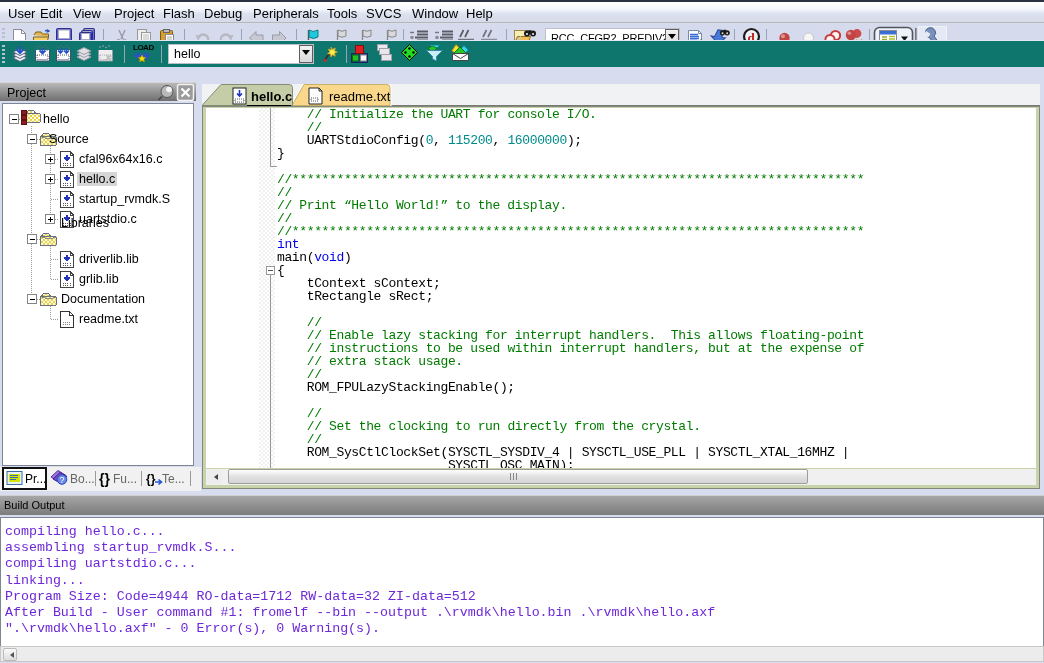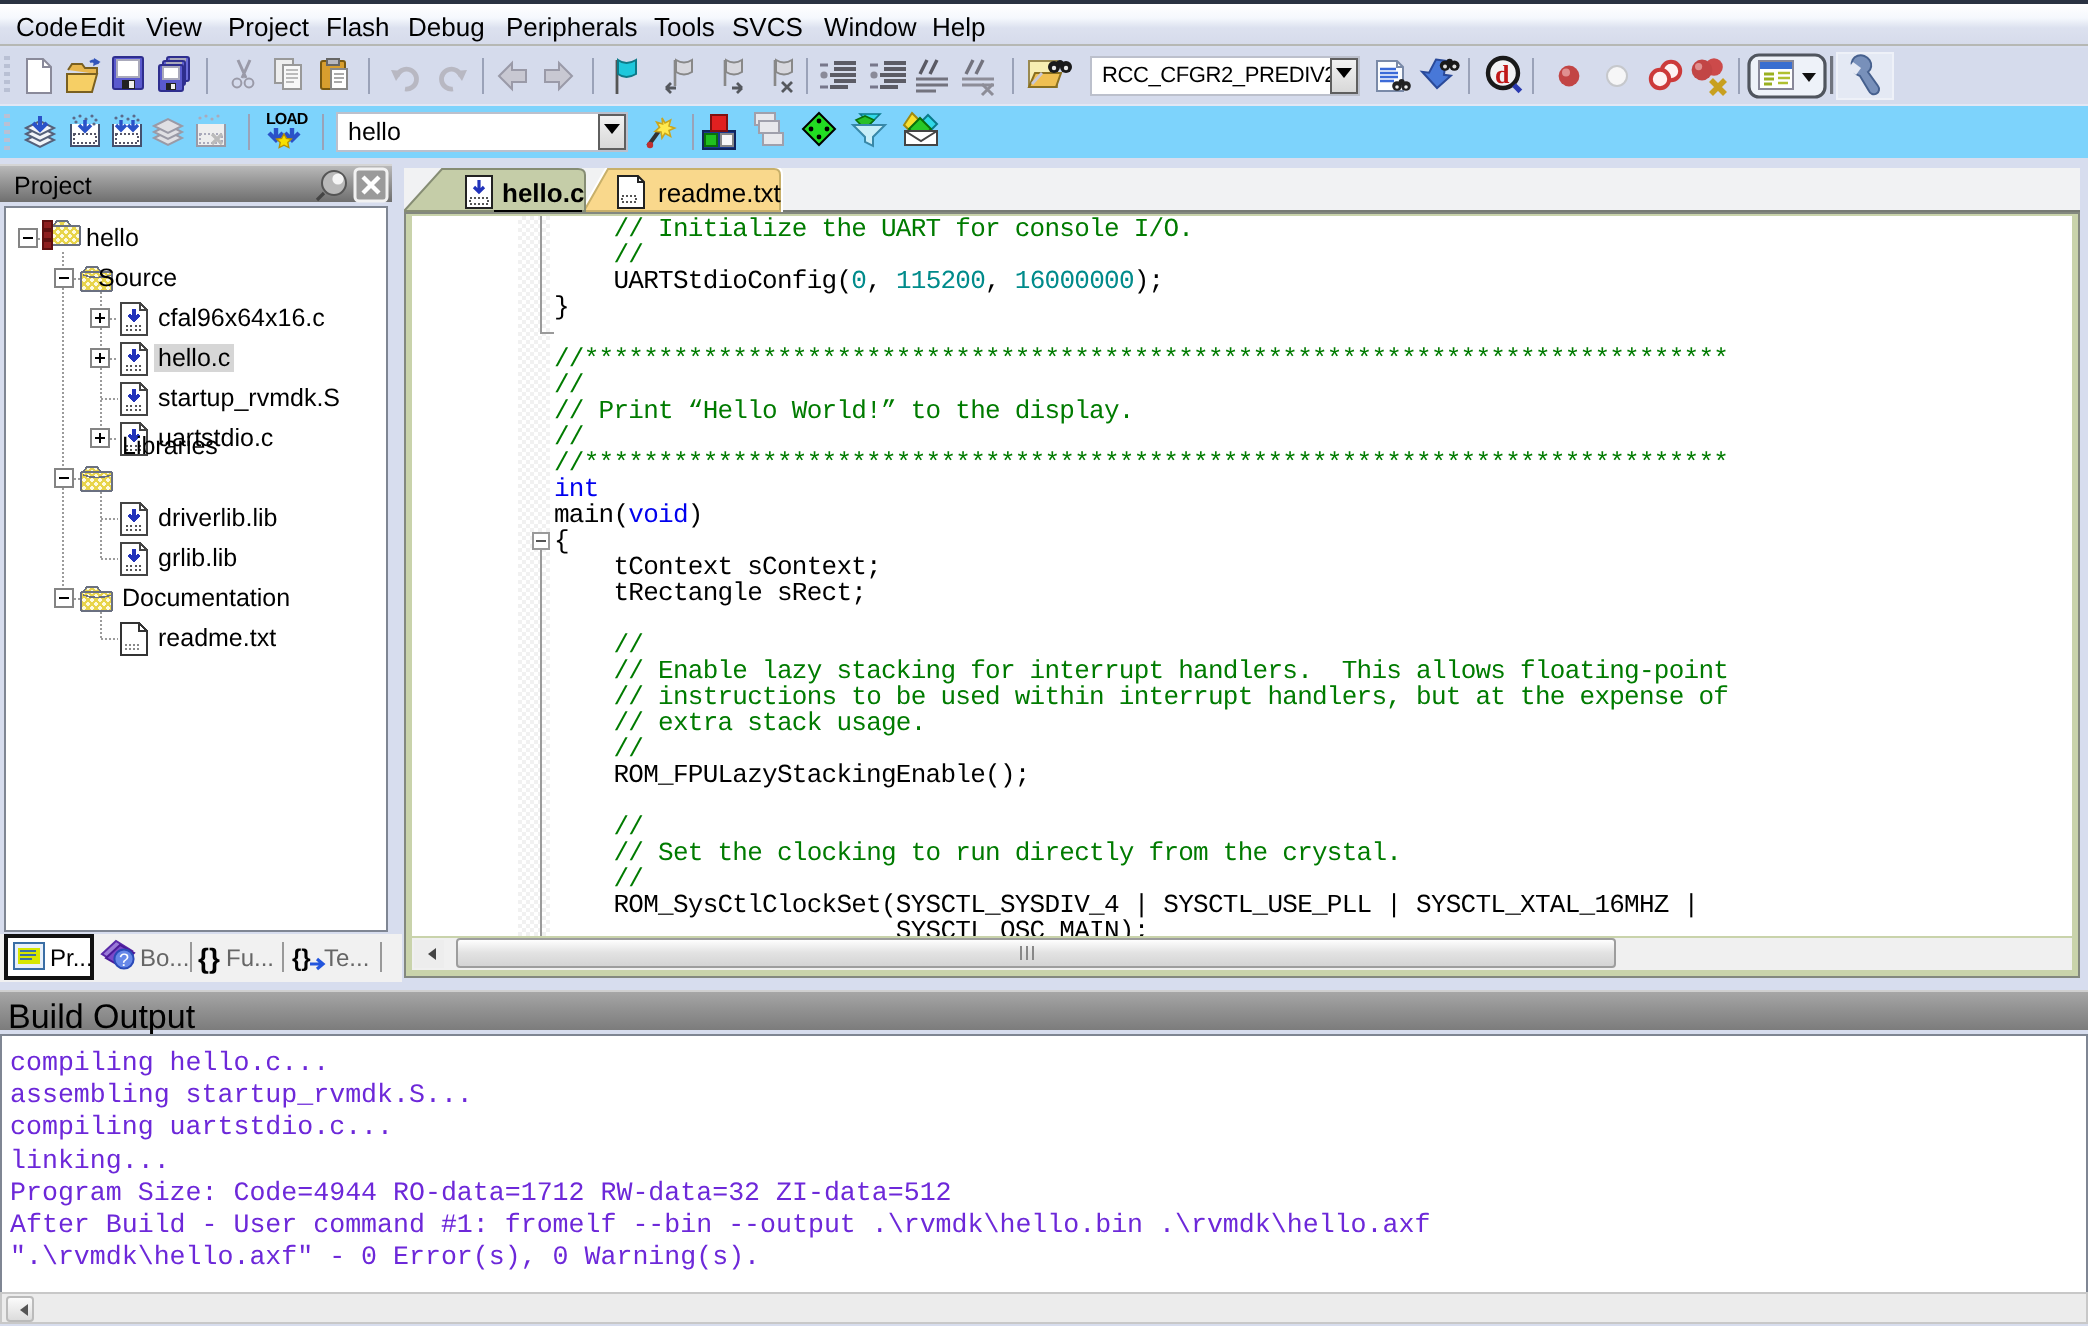--- a/index.html
+++ b/index.html
@@ -7,21 +7,21 @@
   body { font-family:"Liberation Sans", sans-serif; background:#d7ddee; position:relative; }
   .abs { position:absolute; }
   
   #topline { left:0; top:0; width:1044px; height:2px; background:#2a3242; }
   #menubar { left:0; top:2px; width:1044px; height:21px;
     background:linear-gradient(#ffffff,#f5f8fd 35%,#dce1ef 60%,#d6dbeb);
     border-bottom:1px solid #b6b8b4; font-size:13px; color:#000; }
   #menubar span { position:absolute; top:4px; }
   
   #toolbar1 { left:0; top:24px; width:1044px; height:28px; background:#d5dbec; }
-  #toolbar2 { left:0; top:52px; width:1044px; height:27px; background:#7dd3fc; border-top:1px solid #e2e7f4; }
+  #toolbar2 { left:0; top:40px; width:1044px; height:27px; background:#0f766e; border-top:1px solid #e2e7f4; }
   .grip { position:absolute; left:2px; top:4px; width:3px; bottom:4px;
      background:repeating-linear-gradient(#b9c0d4 0 2px, transparent 2px 4px); }
   
   .combo { position:absolute; background:#fff; border:1px solid #bcc0cc; display:flex; align-items:center; }
   .combo .txt { font-size:12.5px; padding-left:5px; flex:1; overflow:hidden; }
   .combo .drop { width:14px; align-self:stretch; background:linear-gradient(#f2f2f2,#d8d8d8);
      border:1.5px solid #5f5f5f; position:relative; flex:none; }
   .combo .drop:after { content:""; position:absolute; left:1.5px; top:4px;
      border:4px solid transparent; border-top:5px solid #000; }
   
@@ -43,30 +43,30 @@
      background-image:linear-gradient(45deg,#f1f1f1 25%,transparent 25%,transparent 75%,#f1f1f1 75%),linear-gradient(45deg,#f1f1f1 25%,transparent 25%,transparent 75%,#f1f1f1 75%);
      background-size:4px 4px; background-position:0 0,2px 2px; }
   #codearea { position:absolute; left:71px; top:0; right:0; height:100%; }
   pre.code { font-family:"Liberation Mono", monospace; font-size:13px; letter-spacing:-0.37px; line-height:13px; color:#000; }
   pre.nums { font-family:"Liberation Mono", monospace; font-size:12.3px; letter-spacing:-0.37px; line-height:13px; color:#000; text-align:right; padding-right:1px; }
   .c { color:#007b00; } .k { color:#0000ee; } .n { color:#008b8b; }
   #hscroll { position:absolute; left:3px; bottom:3px; right:3px; height:16px; background:#f0f0f0; }
   
   #bohdr { left:0; top:495px; width:1044px; height:20px;
     background:linear-gradient(#a6a6a6,#909090 50%,#7c7c7c); border-top:1px solid #cfcfcf;
-    font-size:17px; color:#000; }
+    font-size:11px; color:#000; }
   #bopanel { left:0px; top:517px; width:1044px; height:129px; background:#fff; border:1px solid #7f8693; border-bottom:0; }
   #botext { font-family:"Liberation Mono", monospace; font-size:13.3px; line-height:16.2px; color:#6d28d9; padding:6px 0 0 4px; white-space:pre; }
   #boscroll { left:0px; top:646px; width:1044px; height:16px; background:#ececec; border:1px solid #c8c8c8; }
 </style>
 </head>
 <body>
 <div class="abs" id="topline"></div>
 <div class="abs" id="menubar">
-  <span style="left:8px">Code</span>
+  <span style="left:8px">User</span>
     <span style="left:40px">Edit</span>
     <span style="left:73px">View</span>
   <span style="left:114px">Project</span>
     <span style="left:163px">Flash</span>
     <span style="left:204px">Debug</span>
   <span style="left:253px">Peripherals</span>
     <span style="left:327px">Tools</span>
     <span style="left:366px">SVCS</span>
   <span style="left:412px">Window</span>
     <span style="left:466px">Help</span>

